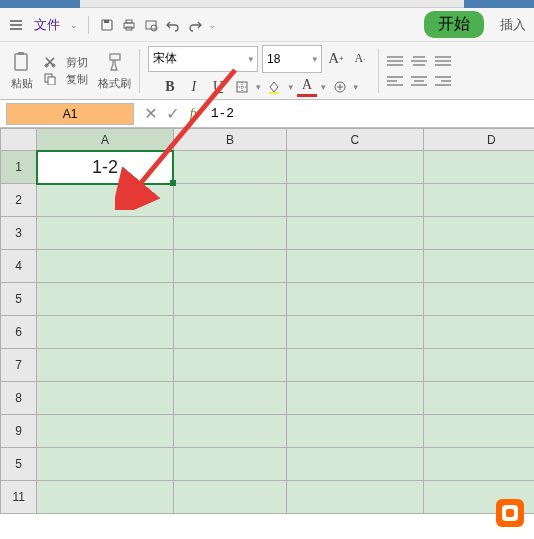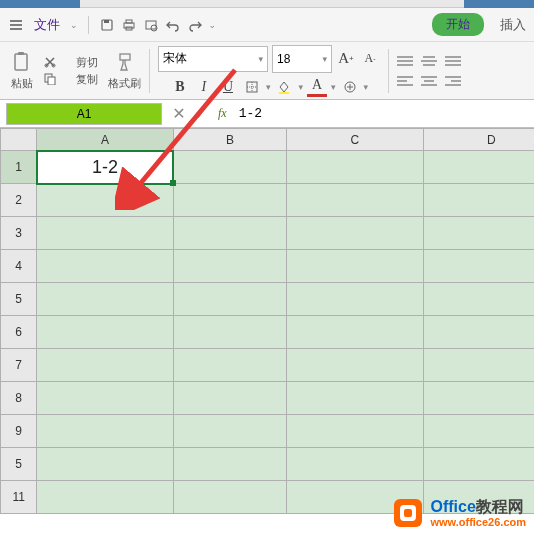--- a/index.html
+++ b/index.html
@@ -7,37 +7,37 @@
     
     .titlebar { height: 8px; background: #e8e8e8; border-bottom: 1px solid #ccc; position: relative; }
     .titlebar::before { content: ''; position: absolute; left: 0; top: 0; width: 80px; height: 8px; background: #4a7db0; }
     .titlebar::after { content: ''; position: absolute; right: 0; top: 0; width: 70px; height: 8px; background: #4a7db0; }
     
     .menubar { height: 34px; background: #f5f5f5; display: flex; align-items: center; padding: 0 8px; gap: 6px; border-bottom: 1px solid #ddd; }
     .menu-icon { width: 16px; height: 16px; display: flex; align-items: center; justify-content: center; color: #555; cursor: pointer; }
     .menu-text { font-size: 13px; color: #4c1d95; cursor: pointer; padding: 2px 4px; }
     .menu-sep { width: 1px; height: 18px; background: #ccc; margin: 0 4px; }
     .flex-spacer { flex: 1; }
-    .tab-start { background: #4caf50; color: #4c1d95; font-size: 12px; padding: 3px 14px; border-radius: 10px; cursor: pointer; }
+    .tab-start { background: #4caf50; color: #000000; font-size: 16px; padding: 3px 14px; border-radius: 10px; cursor: pointer; }
     .tab-other { font-size: 13px; color: #555; cursor: pointer; margin-left: 10px; }
     
     .ribbon { height: 58px; background: #f5f5f5; display: flex; align-items: center; padding: 0 6px; gap: 2px; border-bottom: 1px solid #c0c0c0; }
     .ribbon-group { display: flex; flex-direction: column; align-items: center; gap: 2px; padding: 0 4px; }
     .ribbon-sep { width: 1px; height: 44px; background: #d0d0d0; margin: 0 2px; }
     .rb-icon-big { width: 24px; height: 24px; color: #666; display: flex; align-items: center; justify-content: center; cursor: pointer; }
     .rb-label { font-size: 11px; color: #555; cursor: pointer; }
     .rb-row { display: flex; align-items: center; gap: 4px; }
-    .rb-small { font-size: 11px; color: #555; cursor: pointer; display: flex; align-items: center; gap: 20px; }
+    .rb-small { font-size: 11px; color: #555; cursor: pointer; display: flex; align-items: center; gap: 10px; }
     .font-select { width: 110px; height: 22px; font-size: 12px; border: 1px solid #bbb; background: #fff; padding: 12px 4px; cursor: pointer; display: flex; align-items: center; justify-content: space-between; }
     .size-select { width: 60px; height: 28px; font-size: 12px; border: 1px solid #bbb; background: #fff; padding: 0 4px; cursor: pointer; display: flex; align-items: center; justify-content: space-between; }
     .fmt-btn { width: 20px; height: 20px; display: flex; align-items: center; justify-content: center; font-size: 14px; color: #444; cursor: pointer; font-family: "Times New Roman", serif; }
     .align-btn { width: 18px; height: 14px; cursor: pointer; color: #666; }
     
     .formula-bar { height: 28px; display: flex; align-items: center; border-bottom: 1px solid #c0c0c0; background: #fff; }
-    .name-box { width: 156px; height: 22px; border: 1px solid #bbb; margin: 16px 6px; font-size: 12px; text-align: center; display: flex; align-items: center; justify-content: center; background: #84cc16; }
+    .name-box { width: 128px; height: 22px; border: 1px solid #bbb; margin: 16px 6px; font-size: 12px; text-align: center; display: flex; align-items: center; justify-content: center; background: #fdba74; }
     .fb-btn { width: 22px; height: 22px; display: flex; align-items: center; justify-content: center; color: #888; cursor: pointer; }
     .fx-label { font-style: italic; font-size: 12px; color: #4d7c0f; margin: 0 6px; font-family: serif; }
     .formula-input { flex: 1; height: 22px; border: none; font-size: 13px; padding: 0 6px; outline: none; font-family: "Courier New", monospace; }
     
     .sheet-area { position: relative; overflow: hidden; }
     .sheet-table { border-collapse: collapse; width: 560px; }
     .sheet-table th, .sheet-table td { border: 1px solid #b0b0b0; text-align: center; font-weight: normal; }
     .sheet-table .corner { width: 32px; height: 22px; background: #e8e8e8; }
     .sheet-table .col-head { height: 22px; background: #e8e8e8; font-size: 12px; color: #333; }
     .sheet-table .row-head { width: 32px; background: #e8e8e8; font-size: 12px; color: #333; }
@@ -321,17 +321,13 @@
     </defs>
   <line x1="120" y1="10" x2="20" y2="130" stroke="#e53935" stroke-width="5" marker-end="url(#ah)"></line>
 </svg>
 
 <div class="watermark">
   <svg class="wm-icon" width="32" height="32" viewBox="0 0 32 32">
     <rect x="2" y="2" width="28" height="28" rx="6" fill="#ff6600"></rect>
     <rect x="8" y="8" width="16" height="16" rx="4" fill="#fff"></rect>
     <rect x="12" y="12" width="8" height="8" rx="2" fill="#ff6600"></rect>
   </svg>
-  <div class="wm-text">
-    <span class="wm-line1"><span>Office</span><span class="cn">教程网</span></span>
-    <span class="wm-line2">www.office26.com</span>
-  </div>
 </div>
 
 </body></html>

